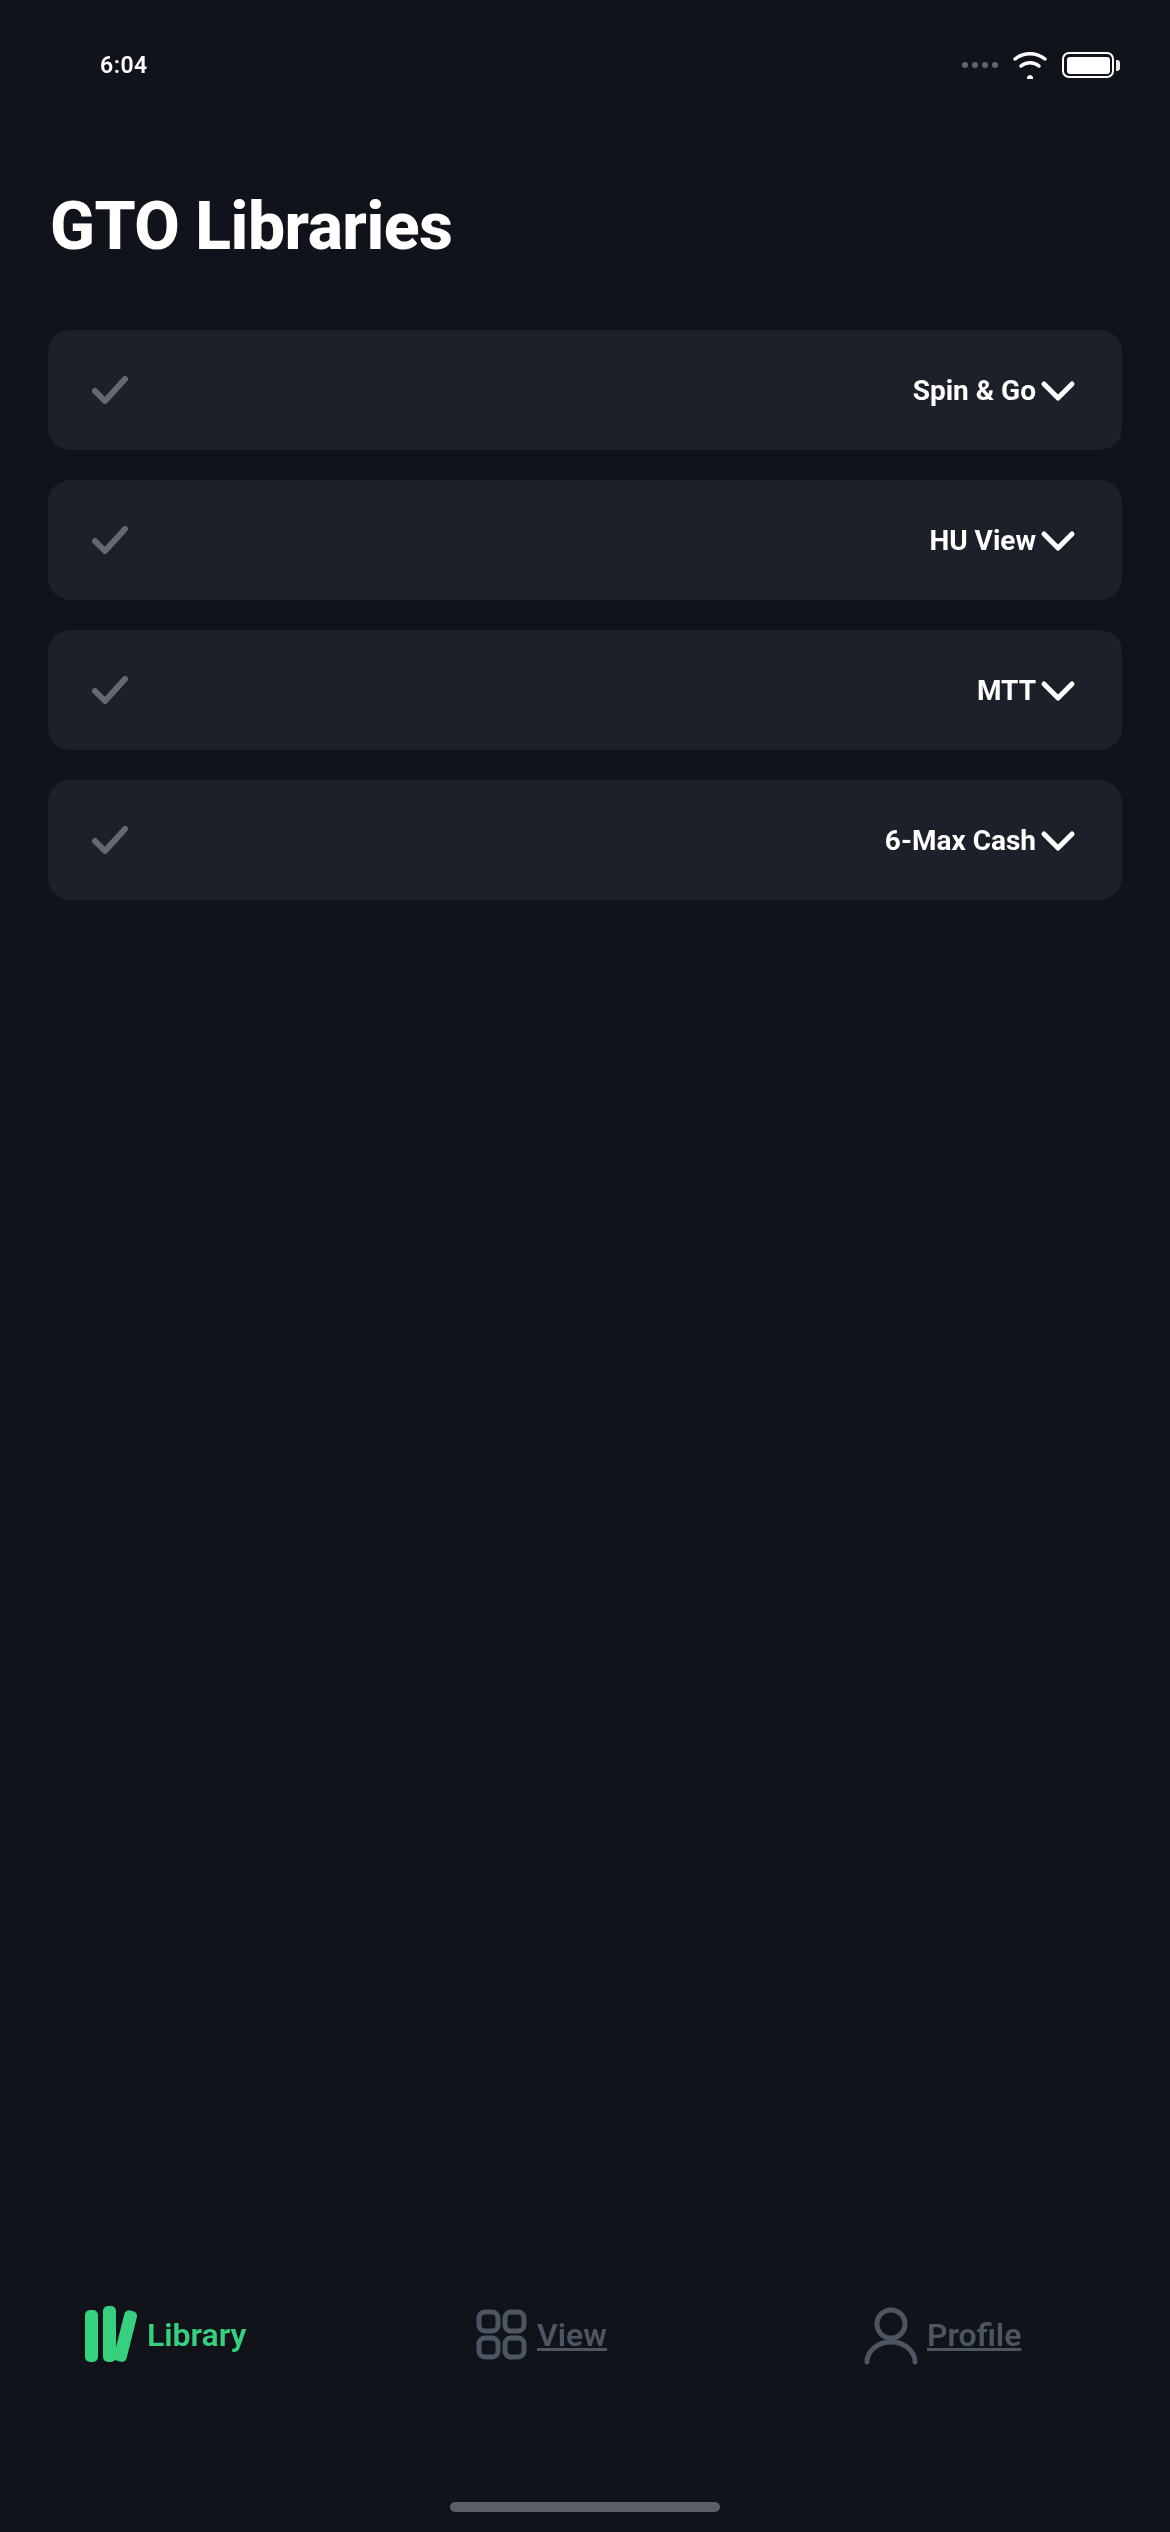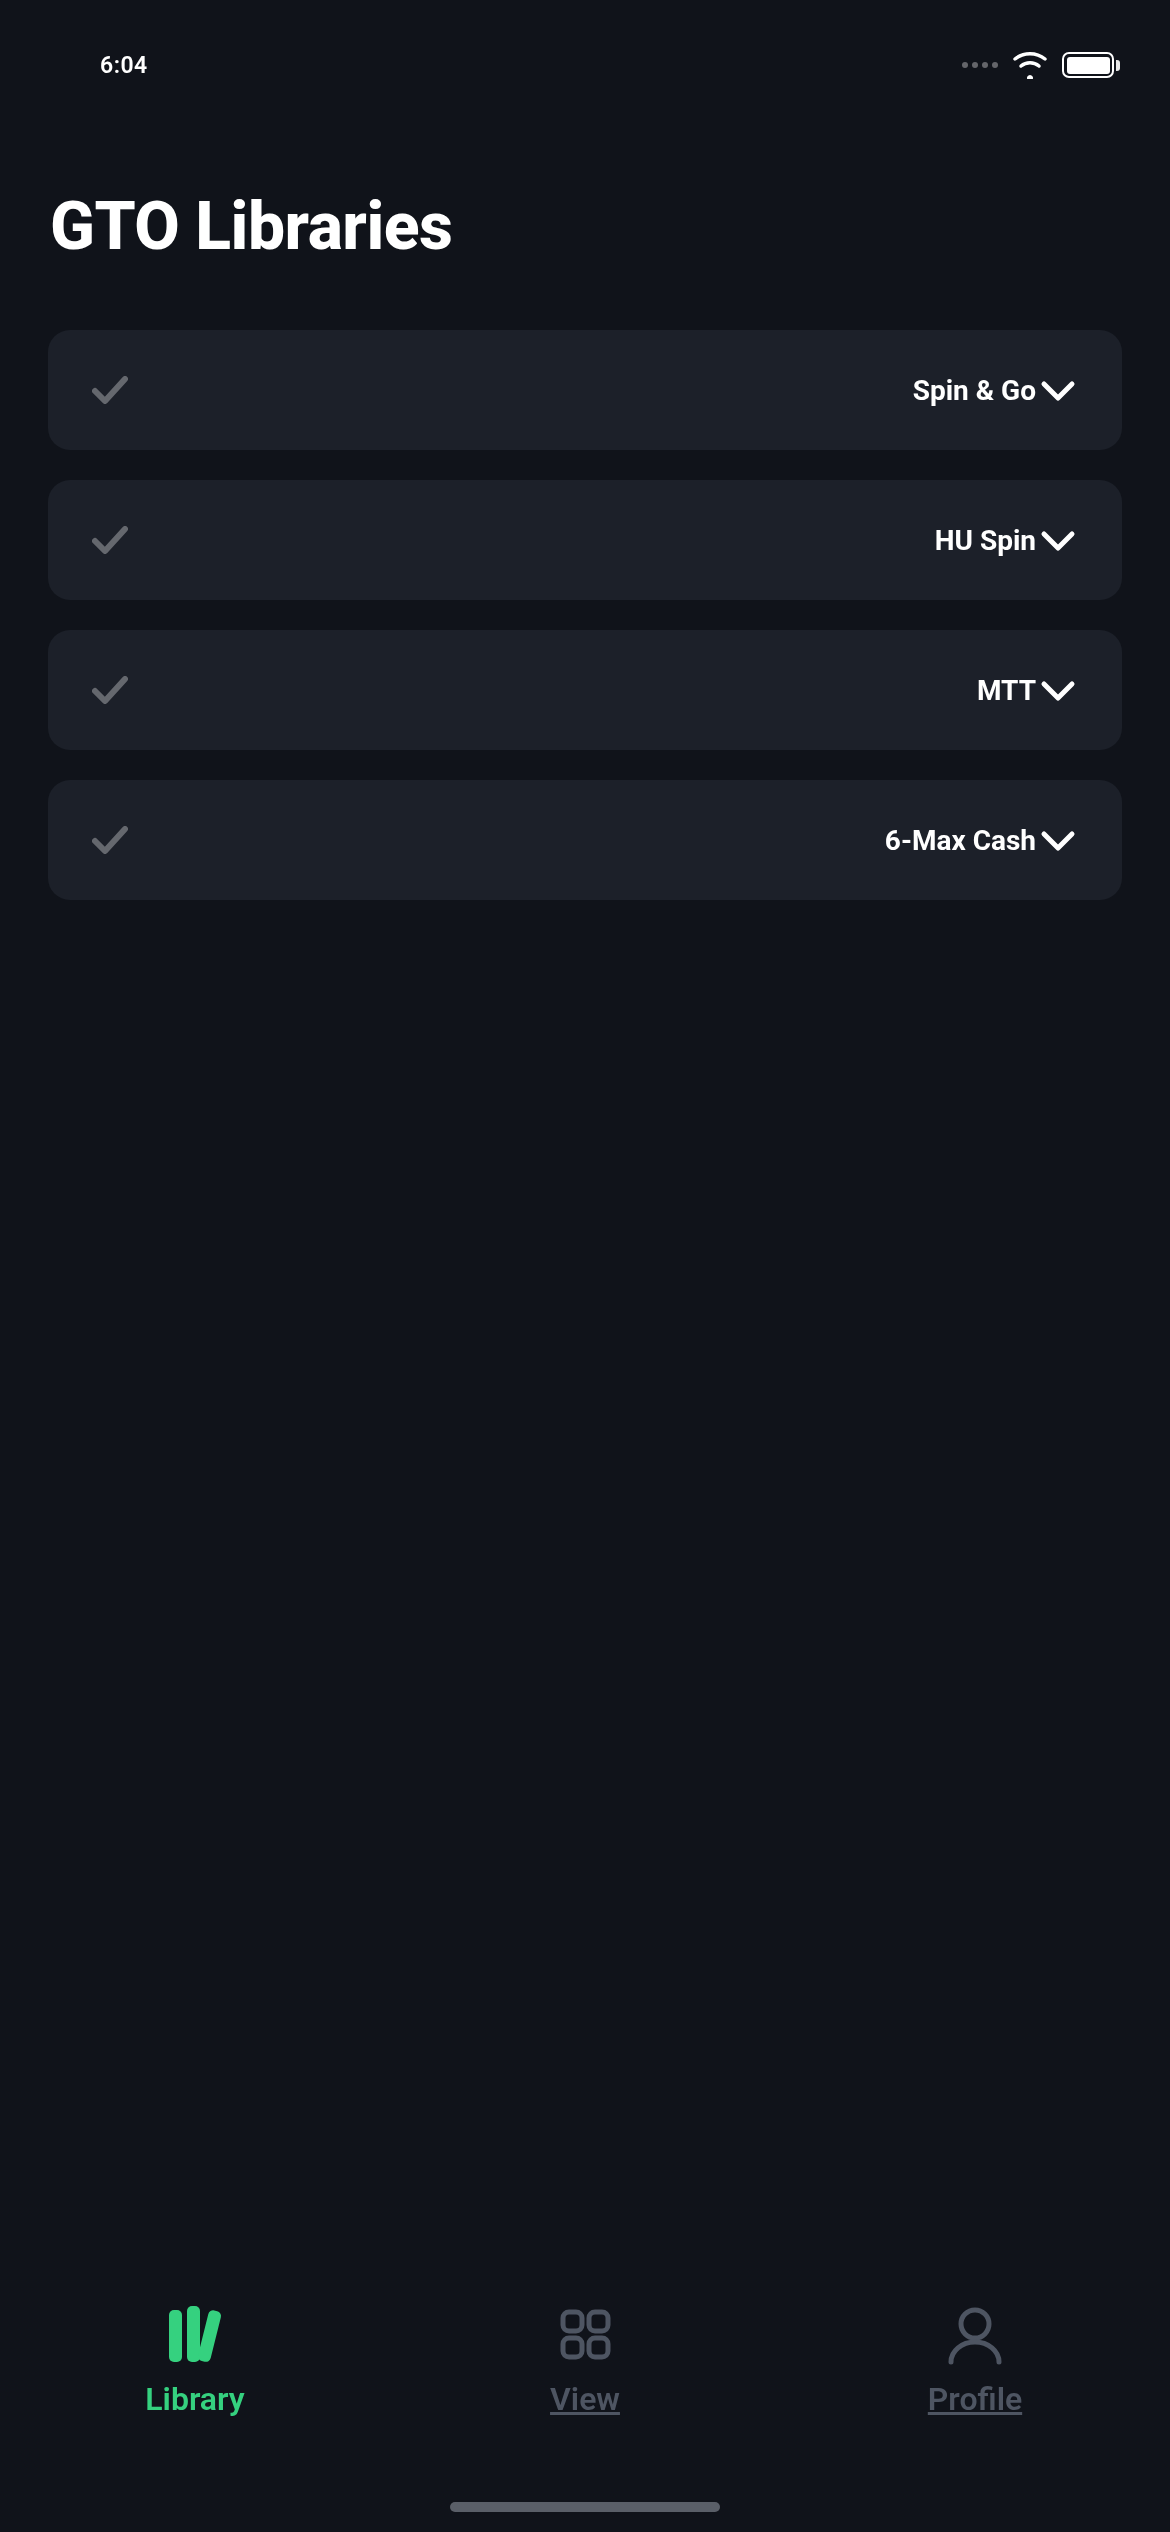--- a/index.html
+++ b/index.html
@@ -132,23 +132,21 @@
     left: 0;
     right: 0;
     height: 260px;
     display: flex;
     align-items: flex-start;
     justify-content: space-around;
     padding-top: 30px;
   }
   .tab {
     display: flex;
-    flex-direction: column;
-    align-items: center;
-    gap: 12px;
+    align-items: center;
     width: 240px;
     cursor: pointer;
   }
   .tab-icon svg { display: block; }
   .tab-label {
     font-size: 32px;
     font-weight: 600;
   }
   .tab.active .tab-label { color: #35d17f; }
   .tab.inactive .tab-label { color: #4e5562; text-decoration: underline; }
@@ -210,21 +208,21 @@
         </svg>
     </span>
   </div>
 
   <div class="list-item">
     <span class="check-icon">
       <svg width="40" height="40" viewBox="0 0 40 40">
           <path d="M5 21 L15 31 L35 9" stroke="#ffffff" stroke-width="6" fill="none" stroke-linecap="round" stroke-linejoin="round"></path>
         </svg>
     </span>
-    <span class="item-label">HU Spin</span>
+    <span class="item-label">HU View</span>
     <span class="chevron">
       <svg width="44" height="44" viewBox="0 0 44 44">
           <path d="M8 16 L22 30 L36 16" stroke="#ffffff" stroke-width="5" fill="none" stroke-linecap="round" stroke-linejoin="round"></path>
         </svg>
     </span>
   </div>
 
   <div class="list-item">
     <span class="check-icon">
       <svg width="40" height="40" viewBox="0 0 40 40">

